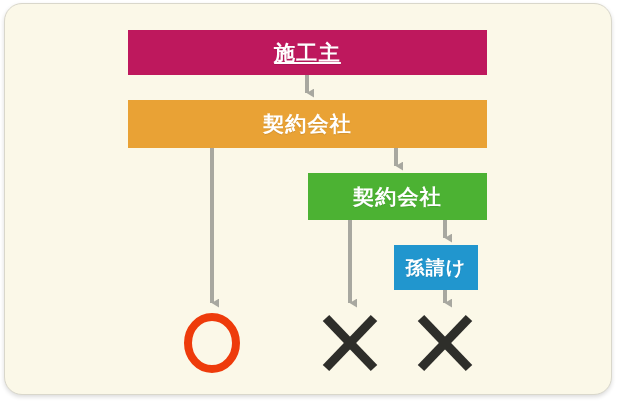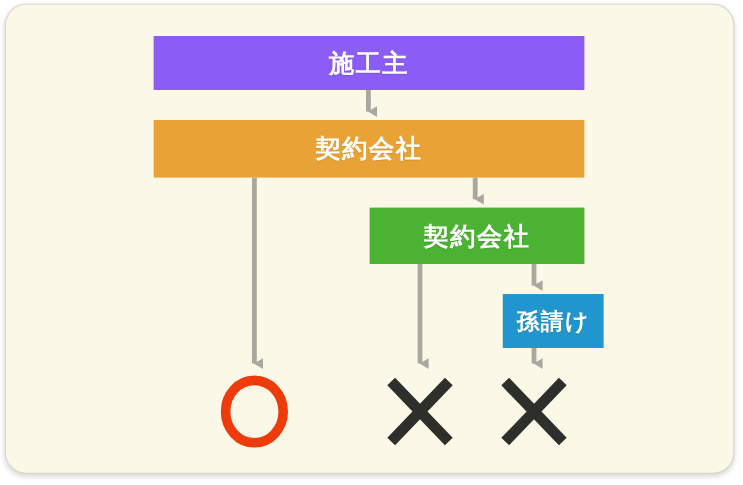--- a/index.html
+++ b/index.html
@@ -55,22 +55,23 @@
     letter-spacing: 0.06em;
     text-shadow: 0 1px 1px rgba(0,0,0,0.10);
     z-index: 3;
   }
 
   #node-owner {
     left: 128px;
     top: 30px;
     width: 359px;
     height: 45px;
-    background: #8b5cf6;
+    background: #be185d;
     font-size: 21px;
+    text-decoration: underline;
   }
 
   #node-contract-1 {
     left: 128px;
     top: 100px;
     width: 359px;
     height: 48px;
     background: #e9a235;
     font-size: 21px;
   }
@@ -78,21 +79,21 @@
   #node-contract-2 {
     left: 308px;
     top: 173px;
     width: 179px;
     height: 47px;
     background: #4cb233;
     font-size: 21px;
   }
 
   #node-sub {
-    left: 419px;
+    left: 394px;
     top: 245px;
     width: 84px;
     height: 45px;
     background: #2196ce;
     font-size: 19px;
   }
 
   
   svg.connectors {
     position: absolute;

